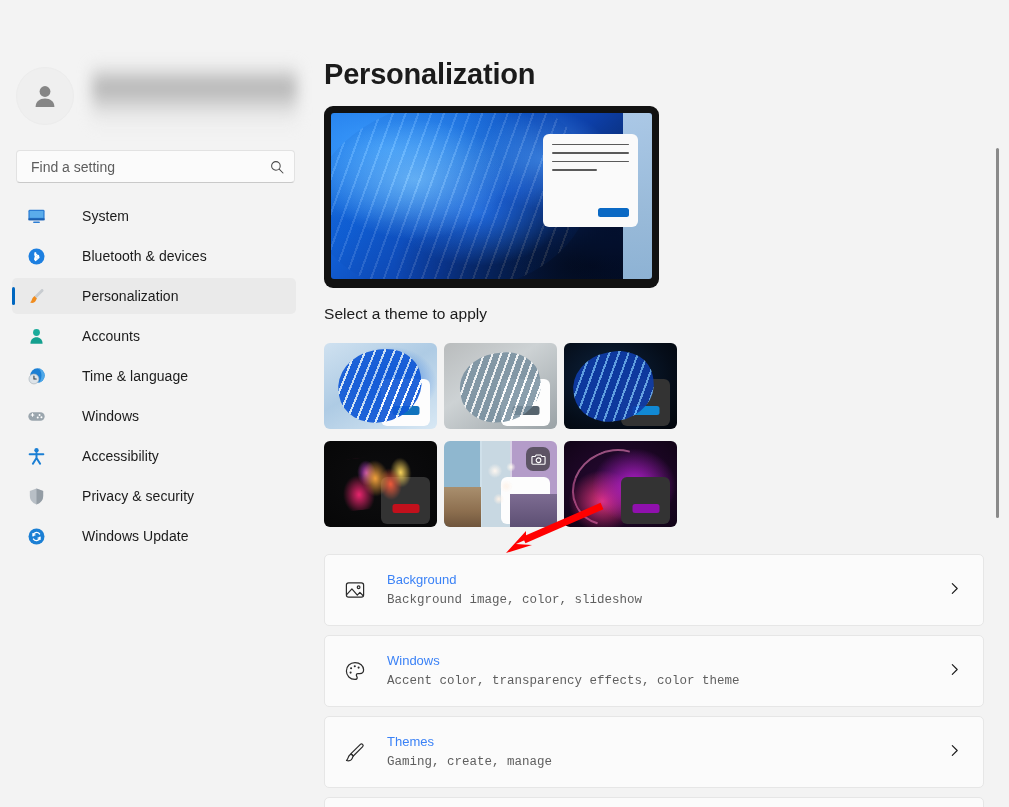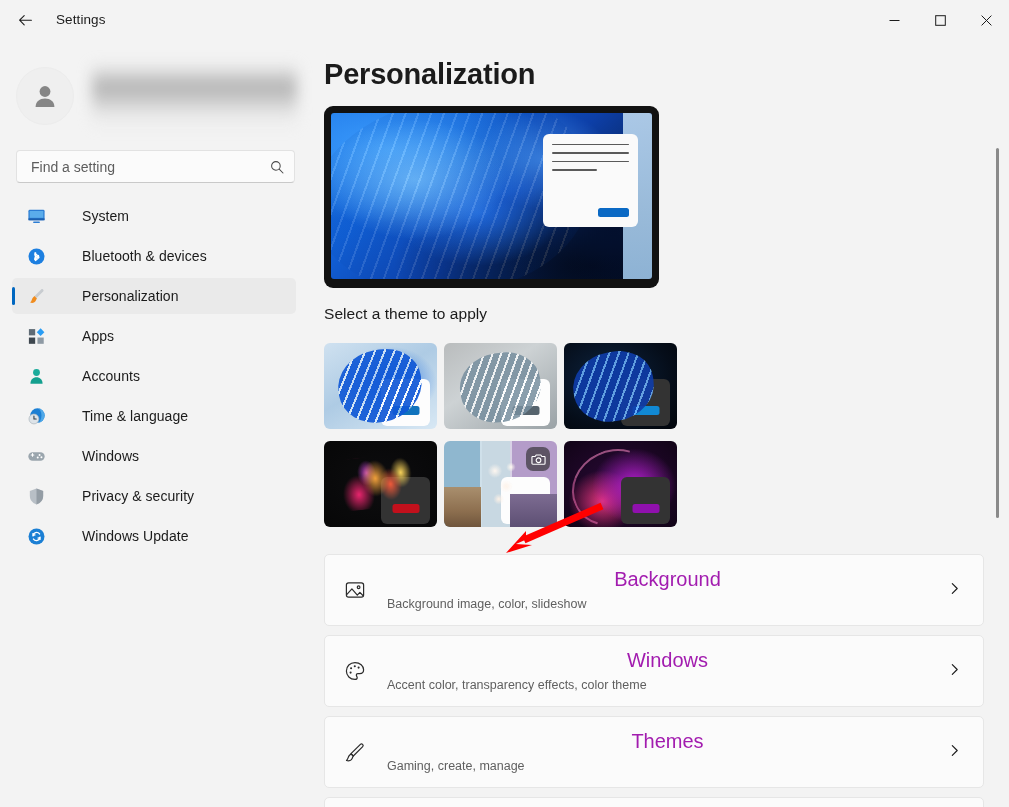--- a/index.html
+++ b/index.html
@@ -268,67 +268,42 @@
   .card {
     position: relative; width: 660px; height: 72px; margin-bottom: 9px;
     background: #fbfbfb; border: 1px solid #e6e6e6; border-radius: 5px;
     display: flex; align-items: center; cursor: pointer;
   }
   .card-icon {
     width: 22px; height: 22px; margin: 0 21px 0 19px; flex: none;
     display: flex; align-items: center; justify-content: center;
   }
   .card-text { flex: 1; }
-  .card-title { font-size: 20px; color: #a21caf; line-height: 1.35; text-align: center; }
-  .card-sub { font-size: 12.5px; color: #5f5f5f; line-height: 1.4; margin-top: 3px; }
+  .card-title { font-size: 13px; color: #3b82f6; line-height: 1.35; }
+  .card-sub { font-size: 12.5px; color: #5f5f5f; line-height: 1.4; margin-top: 3px; font-family: Liberation Mono, monospace; }
   .chevron { margin-right: 22px; flex: none; }
 
   
   .scrollbar {
     position: absolute; right: 4px; top: 40px; width: 14px; height: 767px;
     cursor: pointer;
   }
   .scroll-thumb {
     position: absolute; left: 5px; top: 108px; width: 3px; height: 370px;
     background: #8a8a8a; border-radius: 2px;
   }
 
   
   .arrow-ann { position: absolute; left: 480px; top: 500px; pointer-events: none; z-index: 50; }
 </style>
 </head>
 <body>
 
 <div id="app">
 
-  <div class="titlebar">
-    <div class="back-btn">
-      <svg width="17" height="17" viewBox="0 0 17 17">
-        <path d="M7.2 3.6 L2.6 8.2 L7.2 12.8 M2.8 8.2 H14.4" fill="none" stroke="#1b1b1b" stroke-width="1.1" stroke-linecap="round" stroke-linejoin="round"></path>
-      </svg>
-    </div>
-    <div class="app-title">Settings</div>
-    <div class="winctl">
-      <div>
-        <svg width="11" height="11" viewBox="0 0 11 11">
-          <path d="M0.5 5.5 H10.5" stroke="#1b1b1b" stroke-width="1"></path>
-        </svg>
-      </div>
-      <div>
-        <svg width="11" height="11" viewBox="0 0 11 11">
-          <rect x="0.7" y="0.7" width="9.6" height="9.6" fill="none" stroke="#1b1b1b" stroke-width="1"></rect>
-        </svg>
-      </div>
-      <div class="close-btn">
-        <svg width="11" height="11" viewBox="0 0 11 11">
-          <path d="M0.6 0.6 L10.4 10.4 M10.4 0.6 L0.6 10.4" stroke="#1b1b1b" stroke-width="1"></path>
-        </svg>
-      </div>
-    </div>
-  </div>
 
   <div class="sidebar">
 
     <div class="account">
       <div class="avatar">
         <svg width="32" height="32" viewBox="0 0 32 32">
           <circle cx="16" cy="11.5" r="5.4" fill="#868686"></circle>
           <path d="M6.6 27 C6.6 21.2 10.8 18.4 16 18.4 C21.2 18.4 25.4 21.2 25.4 27 Z" fill="#868686"></path>
         </svg>
       </div>
@@ -373,31 +348,20 @@
             <svg width="19" height="19" viewBox="0 0 20 20">
               <path d="M16.9 2.5 C17.6 3.2 17.6 4.1 17 4.7 L10.1 11.6 L8 9.5 L14.9 2.6 C15.5 2 16.3 2 16.9 2.5 Z" fill="#c8ccd0"></path>
               <path d="M9.9 11.5 L7.9 9.5 L6.3 11.1 C5 12.4 5.4 14.6 3.3 16.4 C5.9 17.6 8.5 16.3 9.3 14.3 C9.8 13.1 10.1 12.4 10.5 12 Z" fill="#f08c1e"></path>
             </svg>
           </span>
           <span class="navlabel">Personalization</span>
         </div>
         <div class="navitem">
           <span class="navicon">
             <svg width="19" height="19" viewBox="0 0 20 20">
-              <rect x="2" y="2.2" width="6.6" height="6.6" fill="#5f6b75"></rect>
-              <rect x="2" y="11.1" width="6.6" height="6.6" fill="#3e474f"></rect>
-              <rect x="11" y="11.1" width="6.6" height="6.6" fill="#8e9aa4"></rect>
-              <path d="M14.3 1.4 L18.3 5.4 L14.3 9.4 L10.3 5.4 Z" fill="#2a9df4"></path>
-            </svg>
-          </span>
-          <span class="navlabel">Apps</span>
-        </div>
-        <div class="navitem">
-          <span class="navicon">
-            <svg width="19" height="19" viewBox="0 0 20 20">
               <circle cx="10" cy="5.8" r="3.6" fill="#1aab9b"></circle>
               <path d="M3.6 17.6 C3.6 13.1 6.5 10.8 10 10.8 C13.5 10.8 16.4 13.1 16.4 17.6 Z" fill="#14a08f"></path>
             </svg>
           </span>
           <span class="navlabel">Accounts</span>
         </div>
         <div class="navitem">
           <span class="navicon">
             <svg width="19" height="19" viewBox="0 0 20 20">
               <circle cx="11" cy="9" r="7.6" fill="#1b7fd4"></circle>
@@ -412,20 +376,29 @@
           <span class="navicon">
             <svg width="19" height="19" viewBox="0 0 20 20">
               <rect x="1.4" y="5.6" width="17.2" height="8.8" rx="4.4" fill="#9aa5ad"></rect>
               <path d="M4.4 8.4 H7.2 M5.8 7 V9.8" stroke="#fff" stroke-width="1.15" stroke-linecap="round"></path>
               <circle cx="13.2" cy="8.3" r="1.05" fill="#fff"></circle>
               <circle cx="15.2" cy="10.8" r="1.05" fill="#fff"></circle>
               <circle cx="11.3" cy="11" r="1.05" fill="#fff"></circle>
             </svg>
           </span>
           <span class="navlabel">Windows</span>
+        </div>
+        <div class="navitem">
+          <span class="navicon">
+            <svg width="19" height="19" viewBox="0 0 20 20">
+              <circle cx="10" cy="3.4" r="2.3" fill="#1b7fd4"></circle>
+              <path d="M10 6.4 L10 11.5 M2.8 7.6 L17.2 7.6 M10 11.5 L6.2 17.6 M10 11.5 L13.8 17.6" stroke="#1b7fd4" stroke-width="2.1" stroke-linecap="round" fill="none"></path>
+            </svg>
+          </span>
+          <span class="navlabel">Accessibility</span>
         </div>
         <div class="navitem">
           <span class="navicon">
             <svg width="19" height="19" viewBox="0 0 20 20">
               <path d="M10 1.6 L17 4.2 V9.6 C17 14 14 17.2 10 18.4 C6 17.2 3 14 3 9.6 V4.2 Z" fill="#b8bfc6"></path>
               <path d="M10 1.6 L17 4.2 V9.6 C17 14 14 17.2 10 18.4 Z" fill="#949da5"></path>
             </svg>
           </span>
           <span class="navlabel">Privacy &amp; security</span>
         </div>

